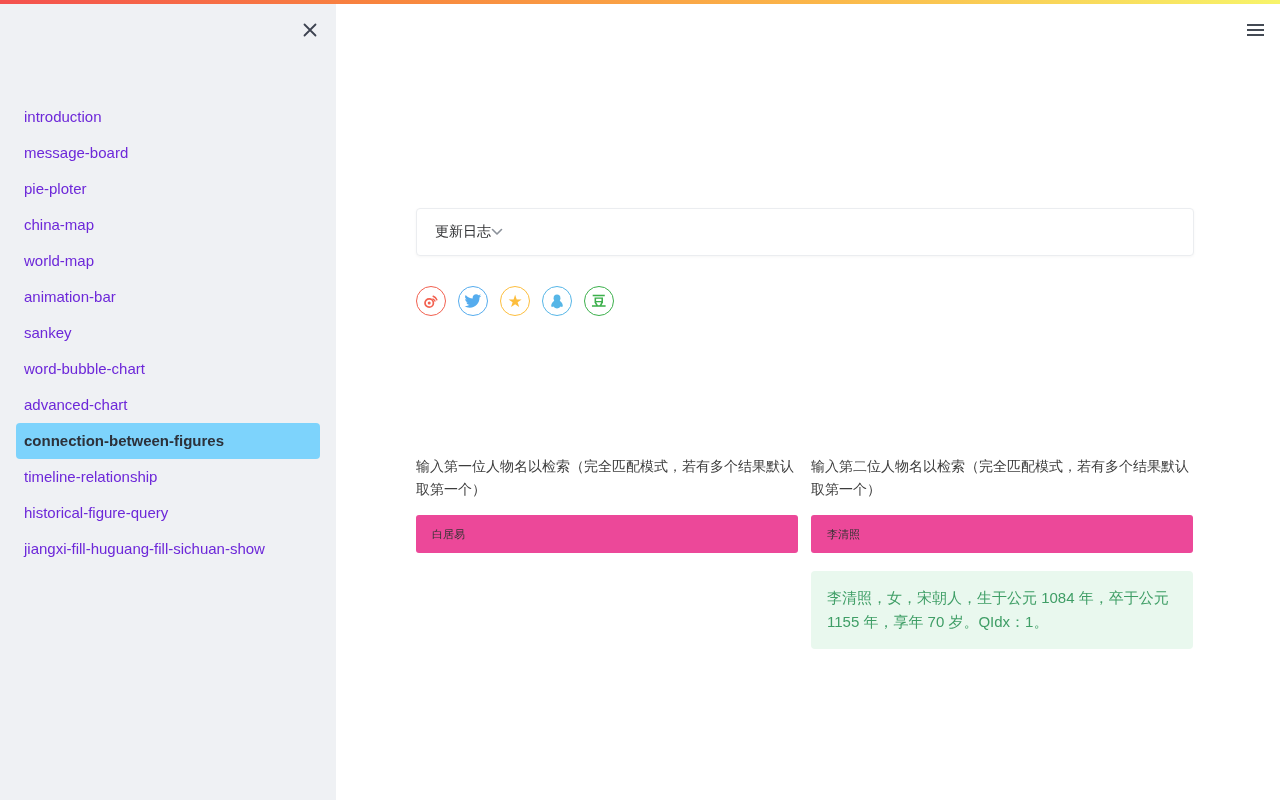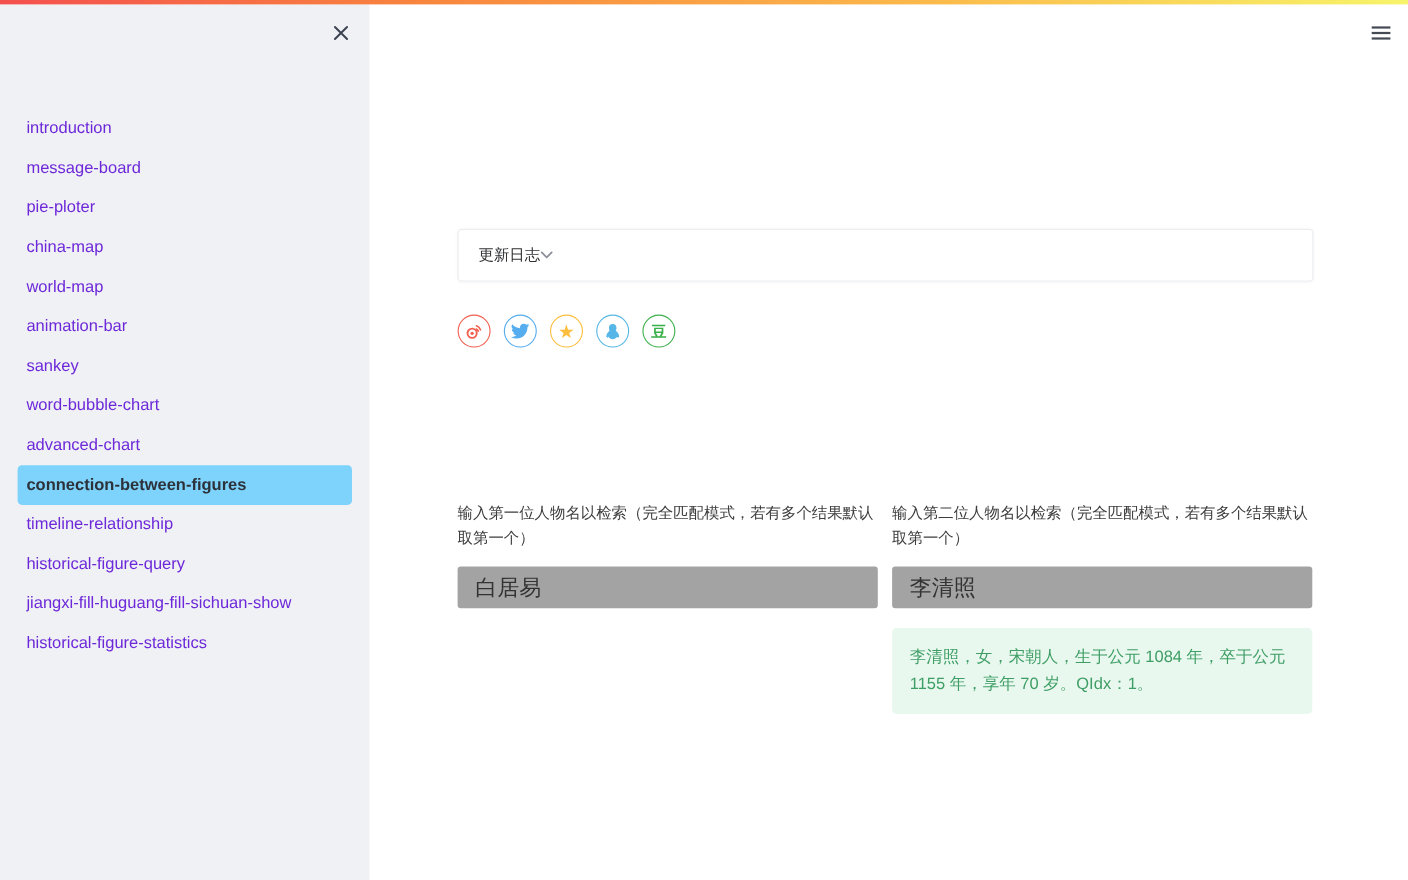--- a/index.html
+++ b/index.html
@@ -69,22 +69,22 @@
   .share-icon svg { display: block; }
   .icon-douban-glyph { font-size: 14px; font-weight: bold; line-height: 1; }
   .icon-qzone-glyph { font-size: 17px; line-height: 1; }
 
   .search-row { margin-top: 139px; display: flex; gap: 13px; }
   .search-col { width: 382px; }
   .search-label {
     font-size: 14px; color: #3d3d3d; line-height: 23px; margin-bottom: 14px;
   }
   .search-input {
-    width: 100%; height: 38px; background: #a3a3a3; border: none;
-    border-radius: 3px; padding: 0 16px; font-size: 20px; color: #333;
+    width: 100%; height: 38px; background: #ec4899; border: none;
+    border-radius: 3px; padding: 0 16px; font-size: 11px; color: #333;
     font-family: "Liberation Sans", "DejaVu Sans", sans-serif; outline: none;
   }
   .result-box {
     margin-top: 18px; width: 100%;
     background: #e9f8ee; border-radius: 4px;
     padding: 15px 16px; font-size: 15px; line-height: 24px; color: #3f9e66;
   }
 </style>
 </head>
 <body>
@@ -118,21 +118,20 @@
       <li class="sidebar-item">advanced-chart</li>
 
       <li class="sidebar-item active">connection-between-figures</li>
 
       <li class="sidebar-item">timeline-relationship</li>
 
       <li class="sidebar-item">historical-figure-query</li>
 
       <li class="sidebar-item">jiangxi-fill-huguang-fill-sichuan-show</li>
 
-      <li class="sidebar-item">historical-figure-statistics</li>
     </ul>
 </aside>
 
 <main class="main">
   <button class="hamburger">
     <span></span>
     <span></span>
     <span></span>
   </button>
 

